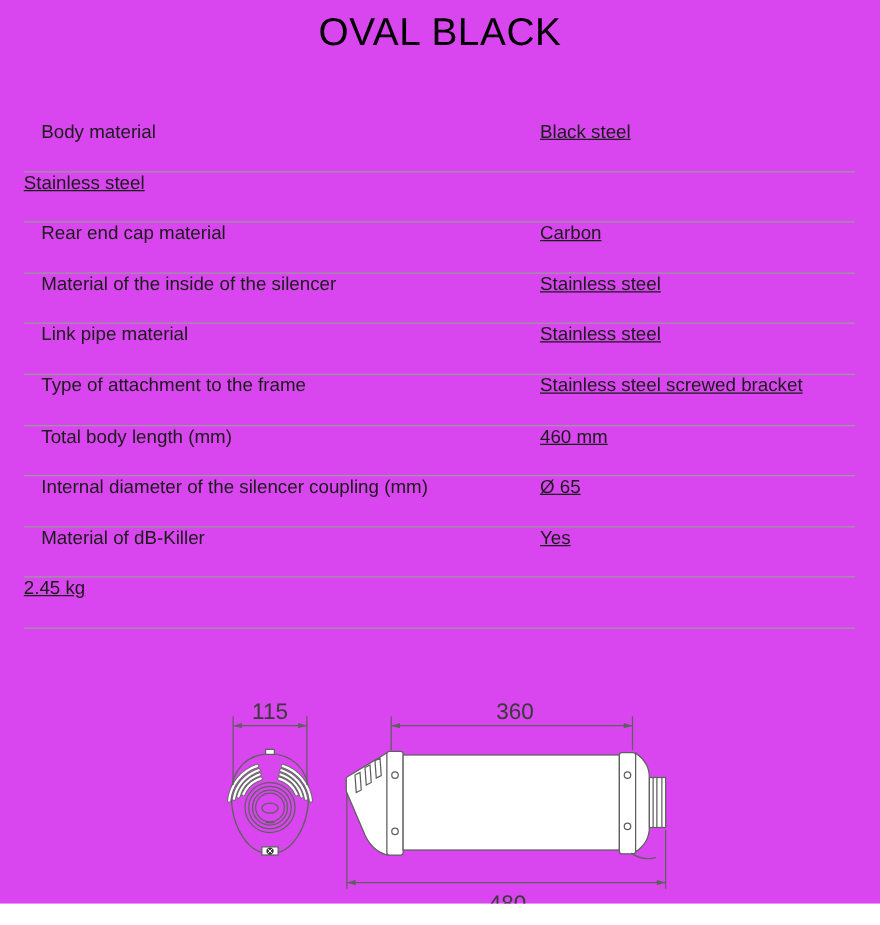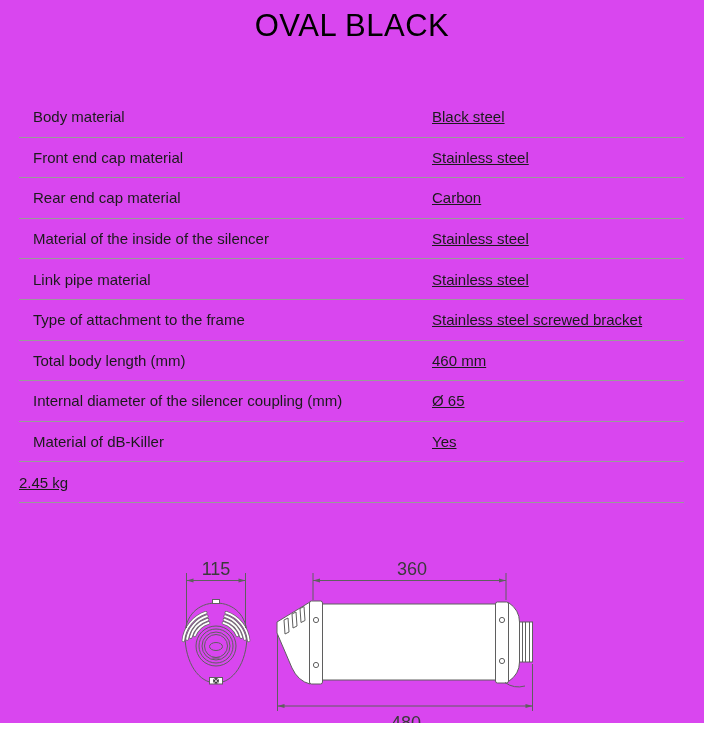--- a/index.html
+++ b/index.html
@@ -28,21 +28,20 @@
     color:#ffffff;
     height:34px;
     display:flex;align-items:center;
     padding-left:14px;
     box-sizing:border-box;
     font-size:15.5px;
     font-weight:bold;
   }
   .spec-row{
     display:flex;
-    align-items:center;
     height:40.6px;
     border-bottom:1.5px solid #9a9a9a;
     box-sizing:border-box;
     font-size:15px;
     color:#1b1b1b;
   }
   .spec-label{
     width:413px;
     padding-left:14px;
     box-sizing:border-box;
@@ -67,21 +66,20 @@
 
   <h1 class="title">OVAL BLACK</h1>
 
   <div class="spec-table">
 
     <div class="spec-row">
       <div class="spec-label">Body material</div>
       <div class="spec-value">Black steel</div>
     </div>
     <div class="spec-row">
-      <div class="spec-label">Front end cap material</div>
       <div class="spec-value">Stainless steel</div>
     </div>
     <div class="spec-row">
       <div class="spec-label">Rear end cap material</div>
       <div class="spec-value">Carbon</div>
     </div>
     <div class="spec-row">
       <div class="spec-label">Material of the inside of the silencer</div>
       <div class="spec-value">Stainless steel</div>
     </div>

